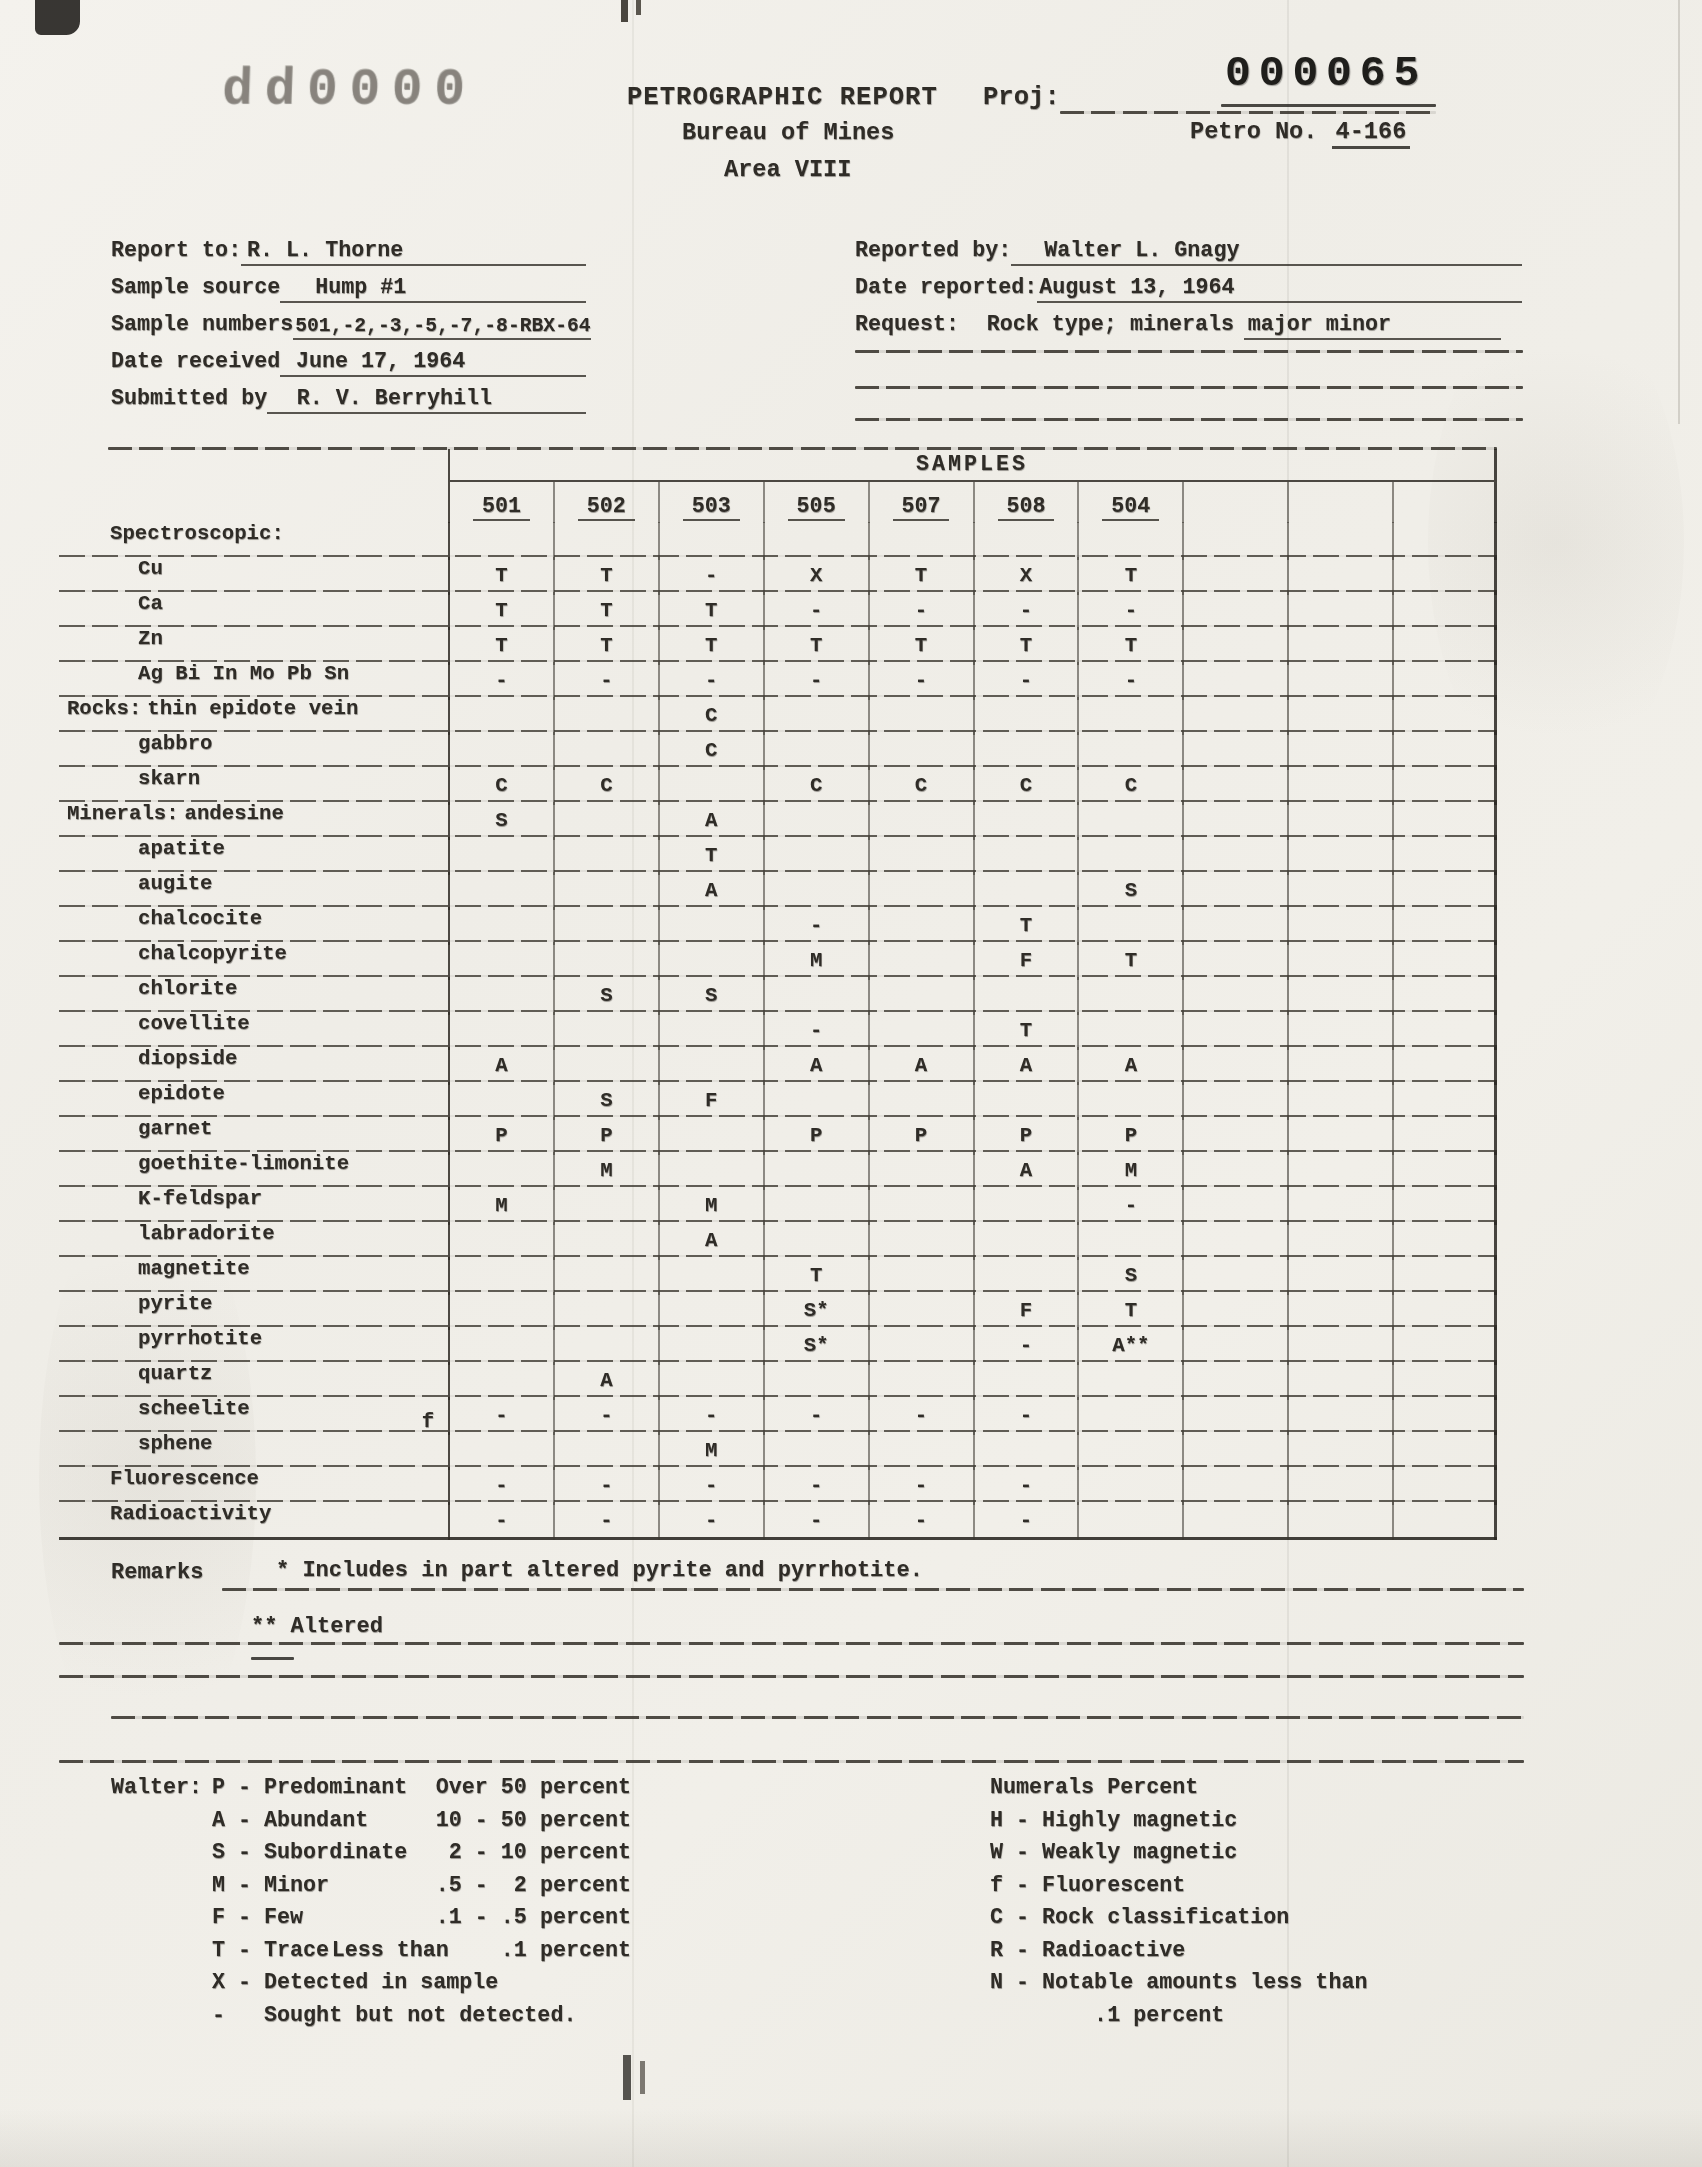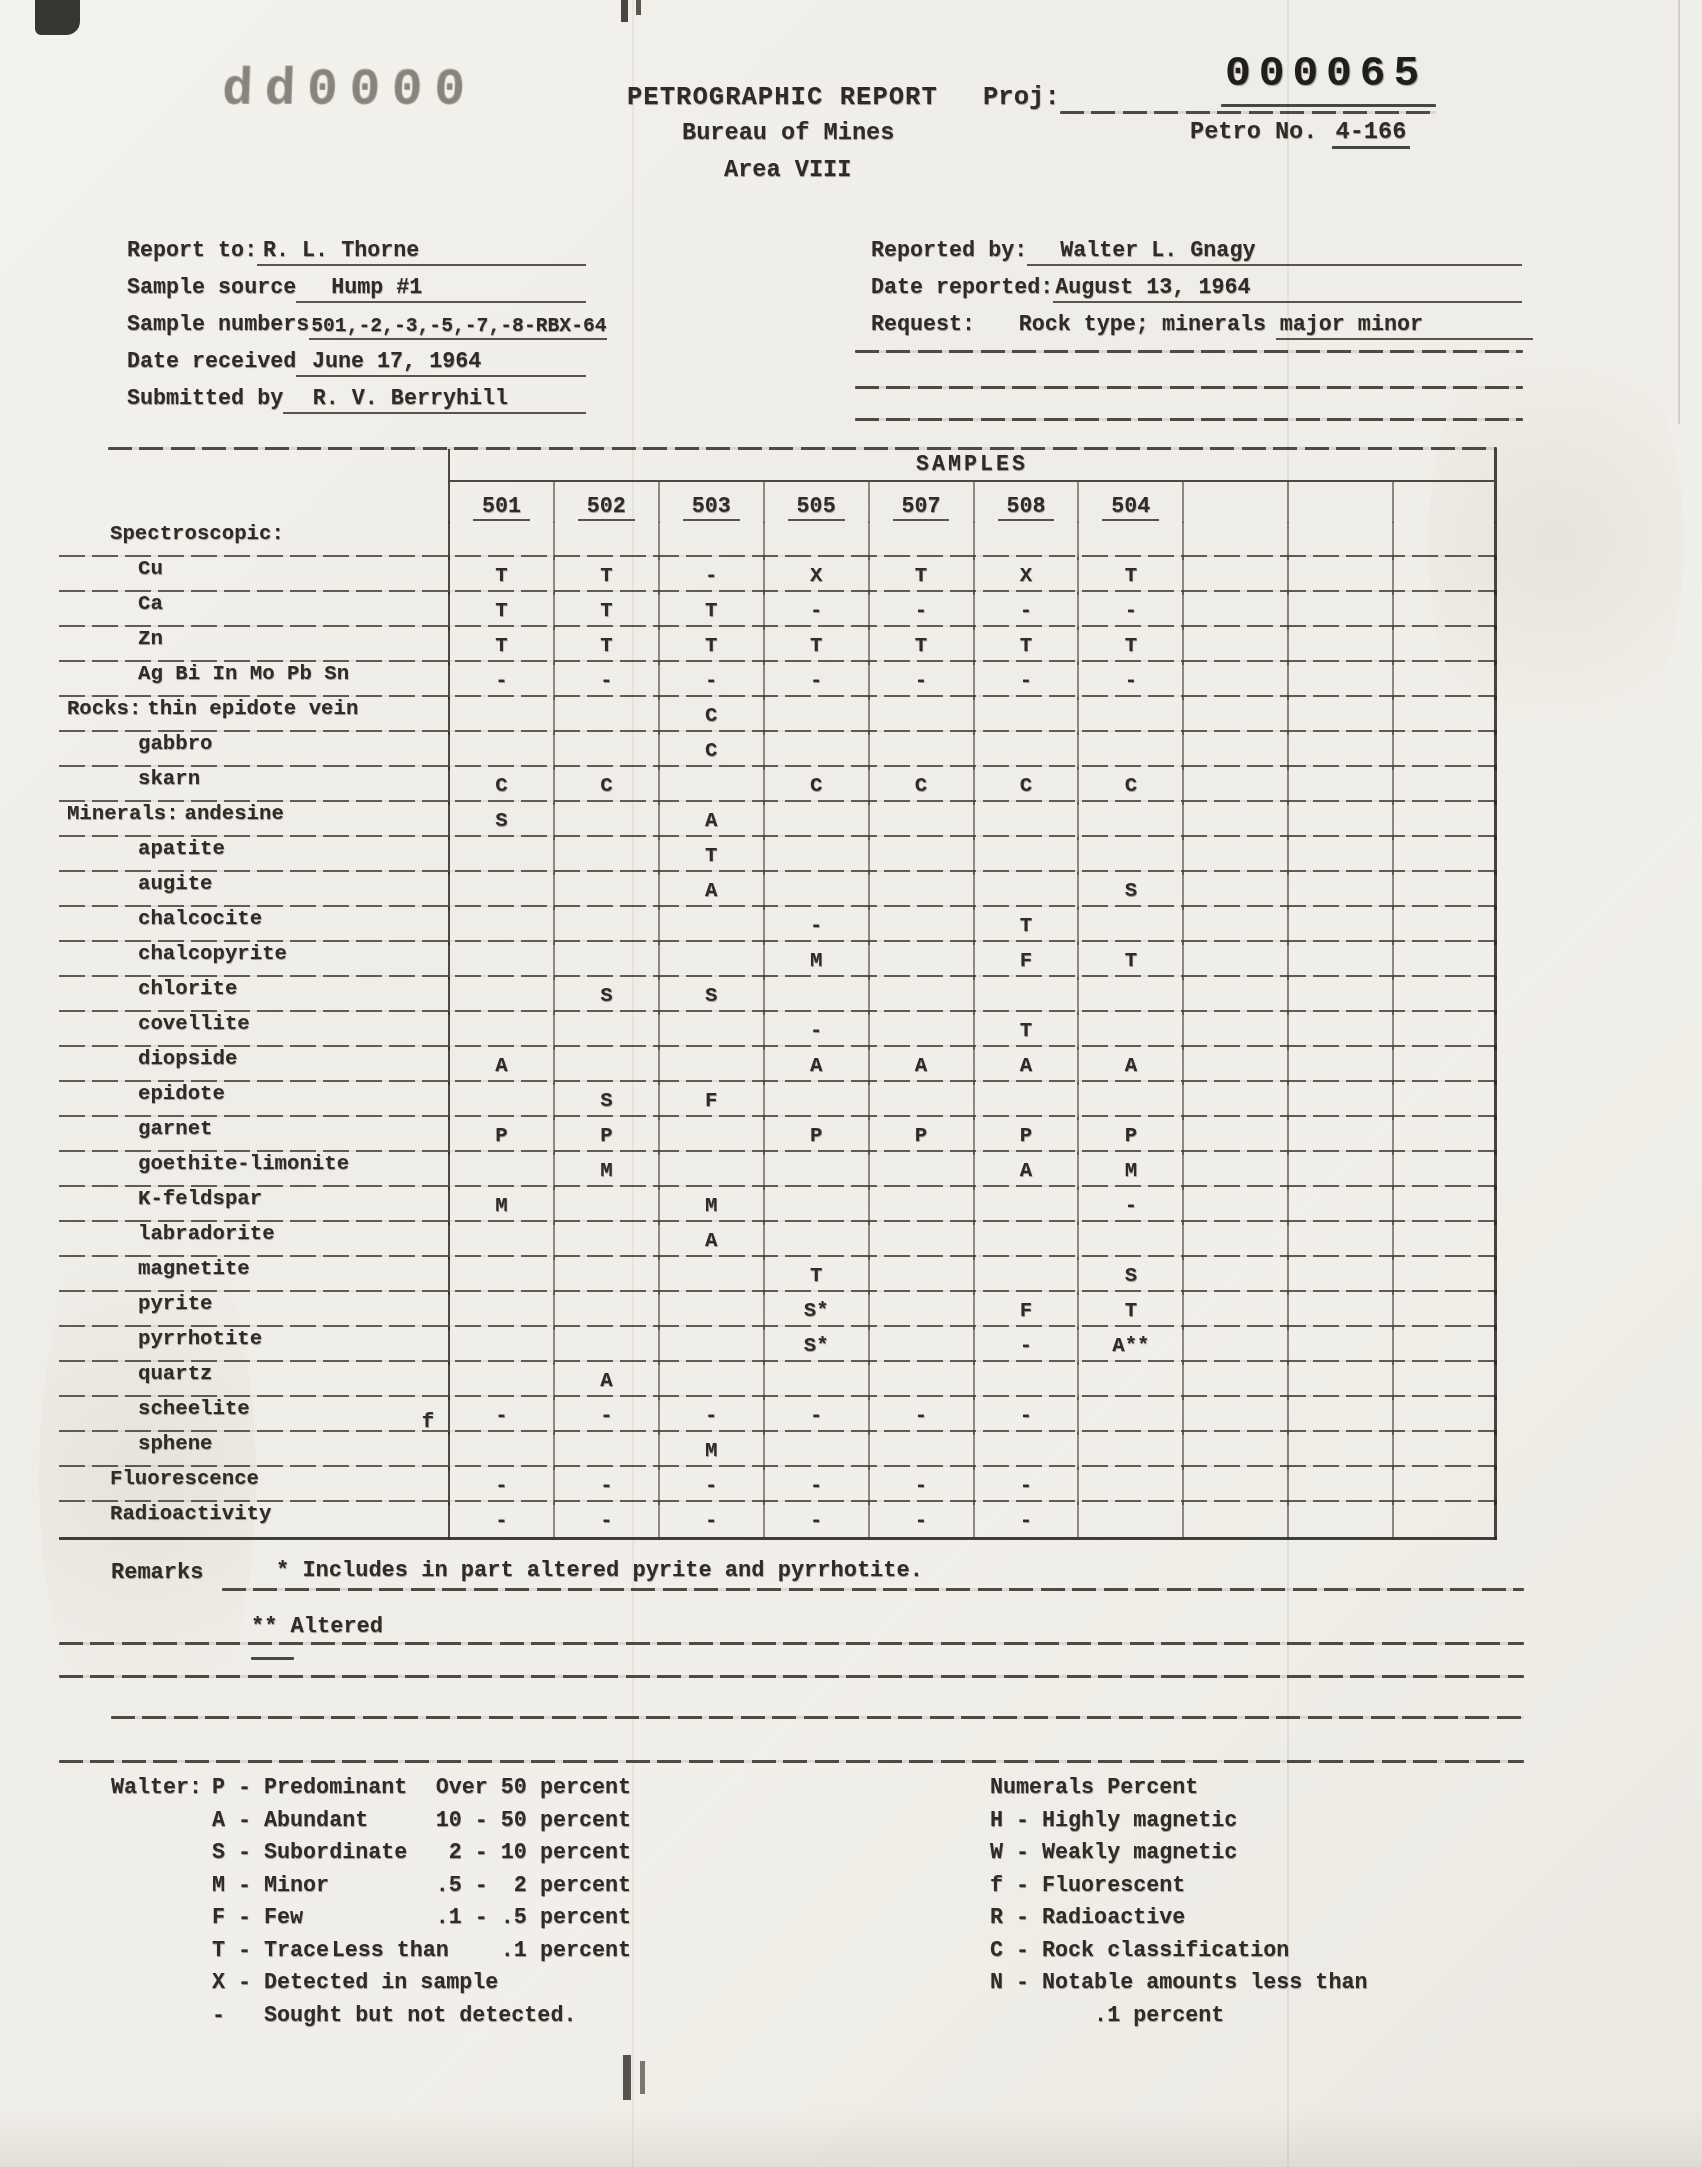--- a/index.html
+++ b/index.html
@@ -20,21 +20,21 @@
   .stamp{left:1225px;top:49px;font-size:43px;letter-spacing:7.9px;color:#1f1e1b;text-shadow:1px 1px 1px rgba(30,28,25,.4);}
   .petro{left:1190px;top:118px;font-size:23.6px;}
   .petro .pv{border-bottom:3px solid rgba(44,41,36,.85);padding:0 3.9px 1px 3.9px;}
   .org{left:682px;top:119px;font-size:23.6px;}
   .area{left:724px;top:156px;font-size:23.6px;}
   
   .fblock{position:absolute;font-size:21.7px;}
   .fleft{left:111px;top:229px;width:475px;}
   .fright{left:855px;top:229px;width:667px;}
   .frow{display:flex;height:37px;align-items:flex-end;}
-  .flabel{white-space:pre;padding-bottom:3px;margin-left:16px;}
+  .flabel{white-space:pre;padding-bottom:3px;}
   .fval{flex:1;border-bottom:2.5px solid rgba(50,46,40,.8);padding-bottom:1px;white-space:pre;}
   .pl2{padding-left:2px;}.pl6{padding-left:5.9px;}.pl16{padding-left:15.8px;}
   .pl30{padding-left:29.6px;}.pl34{padding-left:33px;}.pl36{padding-left:35px;}
   .fs20{font-size:19.7px;}
   .reqrow .pref{padding-left:27.6px;white-space:pre;}
   .reqrow .requl{border-bottom:2.5px solid rgba(50,46,40,.8);padding:0 110px 1px 3.9px;margin-left:9.9px;white-space:pre;}
   
   .stable{left:59px;top:441px;width:1438px;height:1103px;font-size:20.7px;}
   .shead{position:absolute;left:389px;top:7.9px;width:1049px;}
   .stitle{height:31.5px;line-height:31.5px;text-align:center;font-size:21.7px;letter-spacing:3px;
@@ -617,20 +617,20 @@
       </div>
       <div class="lrow">
         <span class="ltext">-   Sought but not detected.</span>
       </div>
     </div>
   <div class="abs leg legr" id="legend-right">
       <div class="lrt">Numerals Percent</div>
       <div class="lrt">H - Highly magnetic</div>
       <div class="lrt">W - Weakly magnetic</div>
       <div class="lrt">f - Fluorescent</div>
+      <div class="lrt">C - Rock classification</div>
       <div class="lrt">R - Radioactive</div>
-      <div class="lrt">C - Rock classification</div>
       <div class="lrt">N - Notable amounts less than</div>
       <div class="lrt">        .1 percent</div>
     </div>
 
 </div>
 
 
 </body></html>

